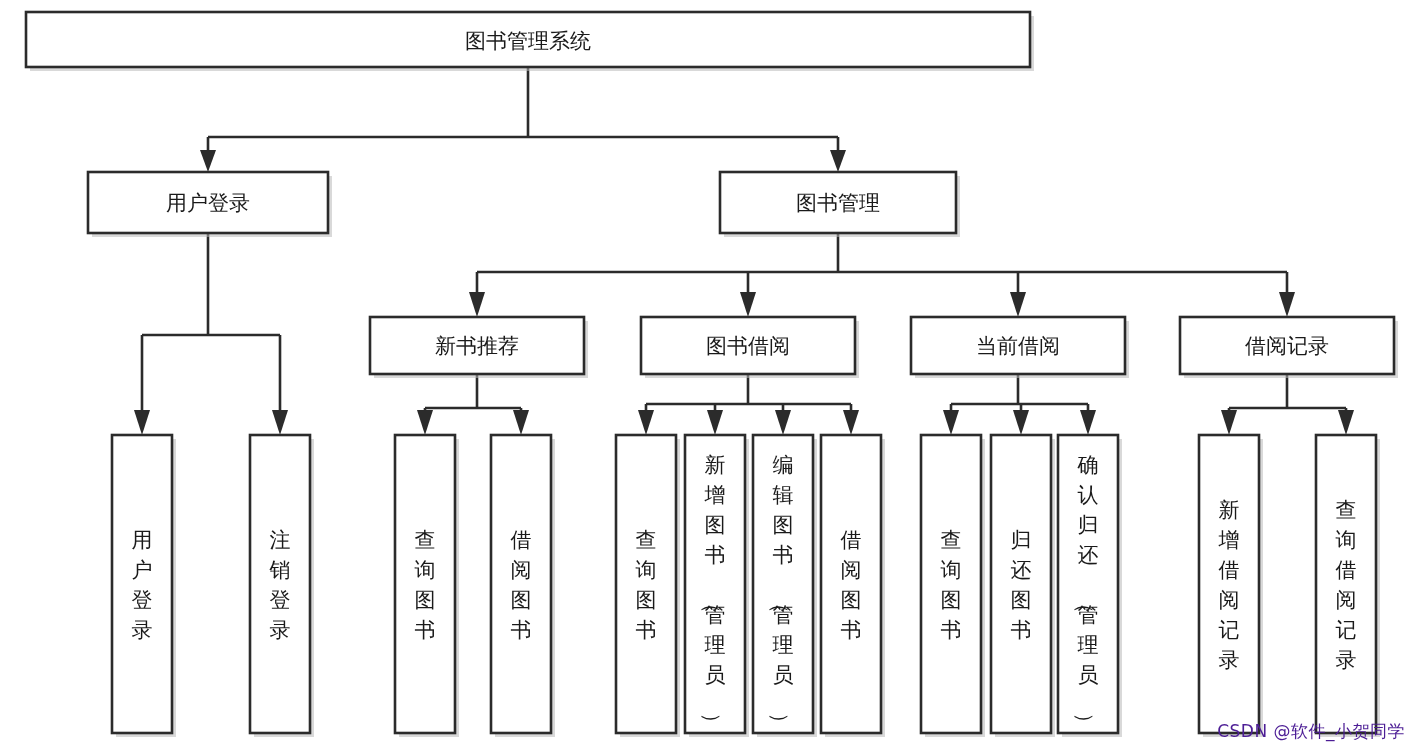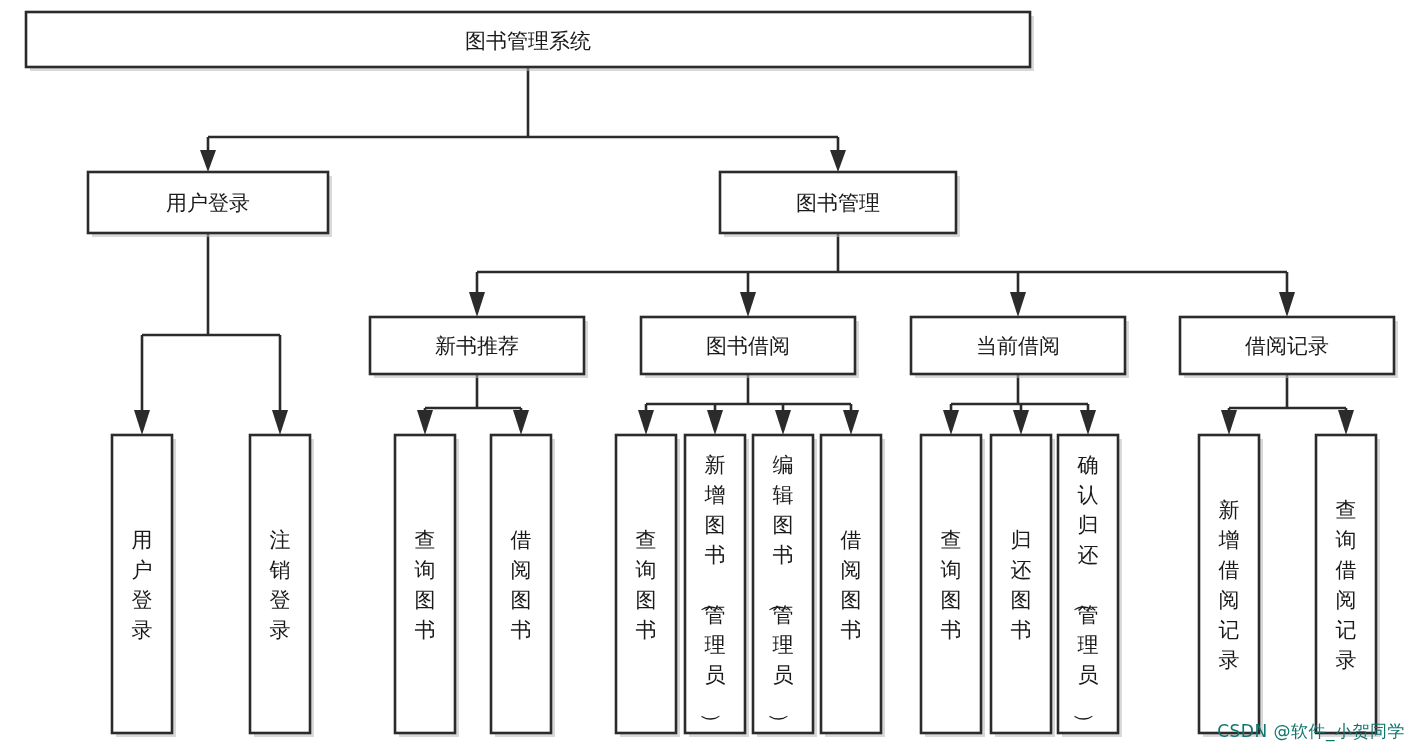--- a/index.html
+++ b/index.html
@@ -55,21 +55,21 @@
     fill: #1a1a1a;
     font-size: 21px;
     text-anchor: middle;
   }
   .watermark {
     position: absolute;
     right: 8px;
     bottom: 4px;
     font-family: "DejaVu Sans", "Liberation Sans", sans-serif;
     font-size: 17px;
-    color: #0f766e;
+    color: #4c1d95;
     letter-spacing: 0.5px;
     white-space: nowrap;
     pointer-events: none;
   }
 </style>
 </head>
 <body>
 
 <div id="diagram-root">
 

